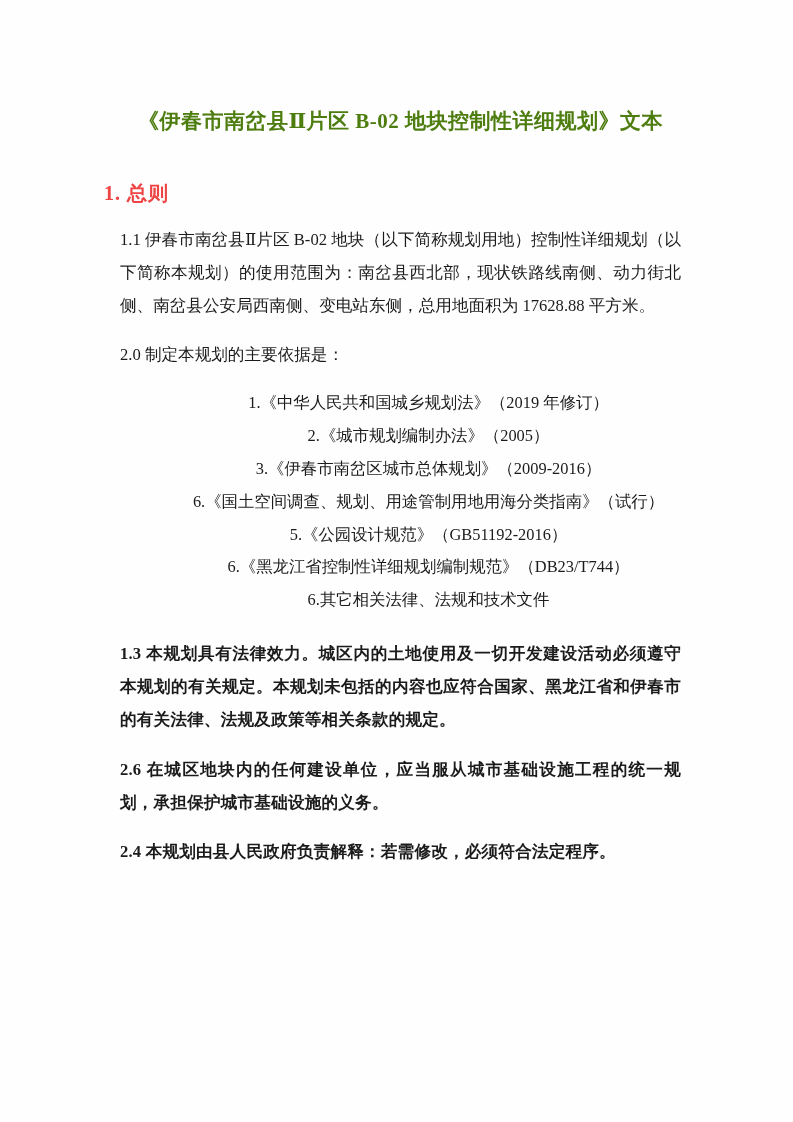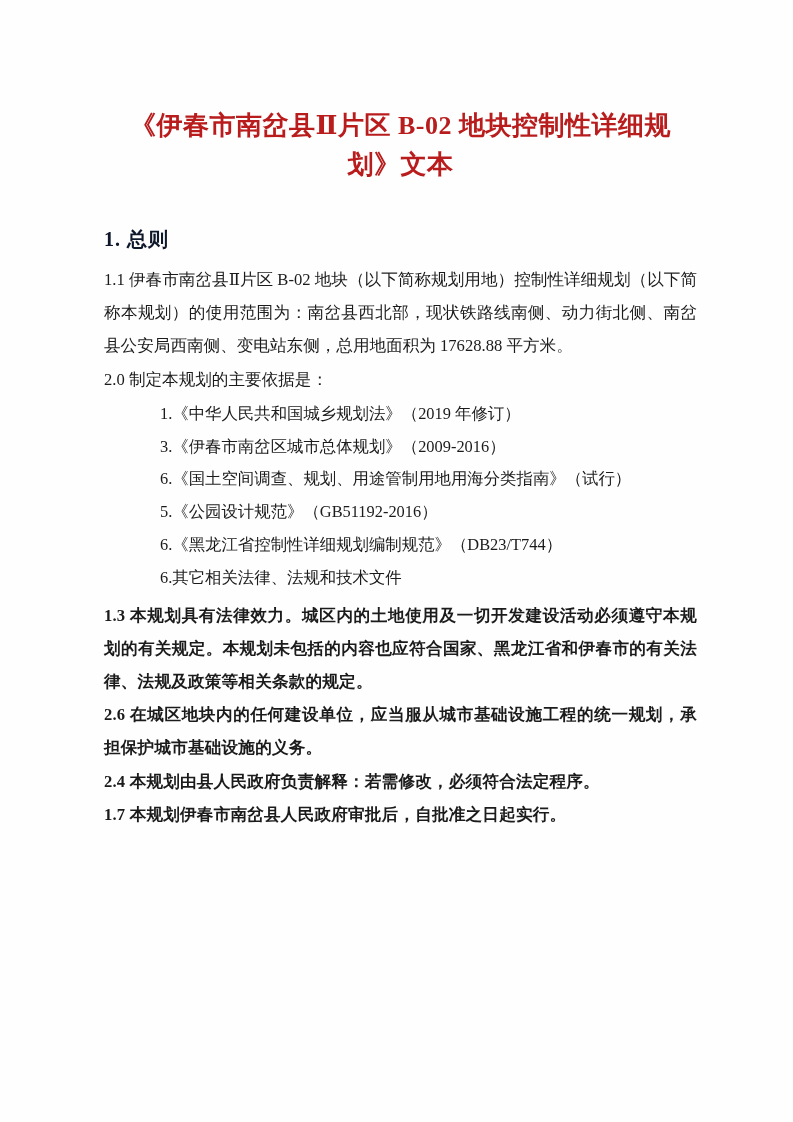--- a/index.html
+++ b/index.html
@@ -16,81 +16,82 @@
   }
   .page {
     position: relative;
     width: 793px;
     height: 1122px;
     box-sizing: border-box;
     padding: 88px 96px 60px 104px;
     background: #fefefe;
   }
   .doc-title {
-    font-size: 26px;
+    font-size: 21px;
     font-weight: bold;
     text-align: center;
     letter-spacing: 0.5px;
     margin: 18px 0 0 0;
     line-height: 1.5;
-    color: #b91c1c;
+    color: #4d7c0f;
   }
   .section-heading {
     font-size: 20px;
     font-weight: bold;
     margin: 42px 0 10px 0;
     letter-spacing: 1px;
-    color: #0f172a;
+    color: #ef4444;
   }
   .para {
     font-size: 16.6px;
     line-height: 2.0;
     text-align: justify;
-    margin: 0;
+    margin: 16px;
     color: #1b1b1b;
   }
   .para.bold {
     font-weight: bold;
     letter-spacing: 0.2px;
   }
   .list {
     list-style: none;
     margin: 2px 0 0 0;
     padding: 0;
   }
   .list li {
     font-size: 16.4px;
     line-height: 2.0;
     padding-left: 56px;
     color: #1b1b1b;
+    text-align: center;
   }
   .spacer-sm { height: 4px; }
 </style>
 </head>
 <body>
 
 <div class="page">
 
   <h1 class="doc-title">《伊春市南岔县Ⅱ片区 B-02 地块控制性详细规划》文本</h1>
 
   <h2 class="section-heading">1. 总则</h2>
 
   <p class="para">1.1 伊春市南岔县Ⅱ片区 B-02 地块（以下简称规划用地）控制性详细规划（以下简称本规划）的使用范围为：南岔县西北部，现状铁路线南侧、动力街北侧、南岔县公安局西南侧、变电站东侧，总用地面积为 17628.88 平方米。</p>
 
   <p class="para">2.0 制定本规划的主要依据是：</p>
 
   <ul class="list">
     <li>1.《中华人民共和国城乡规划法》（2019 年修订）</li>
+    <li>2.《城市规划编制办法》（2005）</li>
     <li>3.《伊春市南岔区城市总体规划》（2009-2016）</li>
     <li>6.《国土空间调查、规划、用途管制用地用海分类指南》（试行）</li>
     <li>5.《公园设计规范》（GB51192-2016）</li>
     <li>6.《黑龙江省控制性详细规划编制规范》（DB23/T744）</li>
     <li>6.其它相关法律、法规和技术文件</li>
   </ul>
 
   <div class="spacer-sm"></div>
 
   <p class="para bold">1.3 本规划具有法律效力。城区内的土地使用及一切开发建设活动必须遵守本规划的有关规定。本规划未包括的内容也应符合国家、黑龙江省和伊春市的有关法律、法规及政策等相关条款的规定。</p>
   <p class="para bold">2.6 在城区地块内的任何建设单位，应当服从城市基础设施工程的统一规划，承担保护城市基础设施的义务。</p>
   <p class="para bold">2.4 本规划由县人民政府负责解释：若需修改，必须符合法定程序。</p>
-  <p class="para bold">1.7 本规划伊春市南岔县人民政府审批后，自批准之日起实行。</p>
 
 </div>
 
 </body></html>

